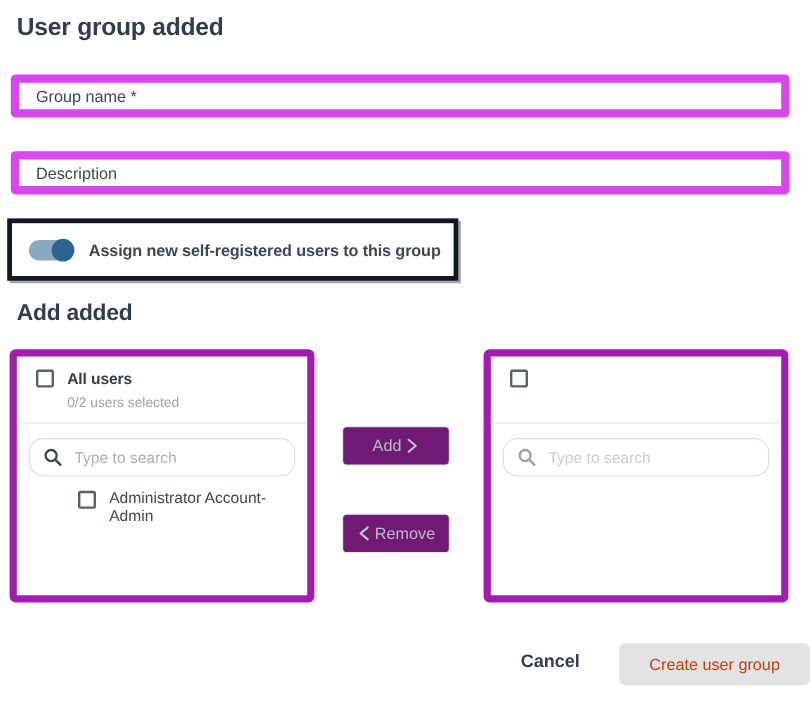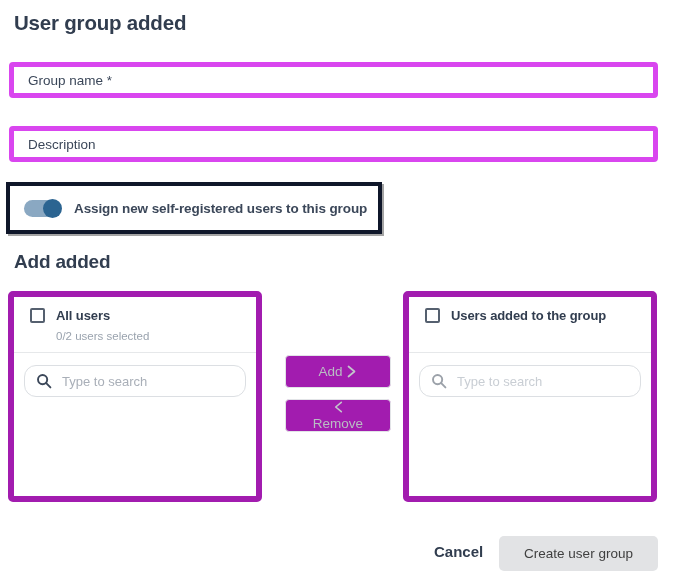--- a/index.html
+++ b/index.html
@@ -41,21 +41,21 @@
     color: #313d4f;
   }
 
   
   .textfield {
     position: absolute;
     left: 9px;
     width: 649px;
     height: 36px;
     box-sizing: border-box;
-    border: 5px solid #d946ef;
+    border: 7px solid #d946ef;
     border-radius: 4px;
     background: #fff;
     display: flex;
     align-items: center;
     padding: 0 14px;
     font-size: 13.5px;
     color: #3b4759;
   }
   .textfield.group-name { top: 62px; }
   .textfield.description { top: 126px; }
@@ -190,57 +190,57 @@
     font-size: 13px;
     color: #3b4759;
     line-height: 15px;
     max-width: 160px;
   }
 
   
   .transfer-btn {
     position: absolute;
     left: 285px;
-    width: 106px;
+    width: 90px;
     height: 33px;
     box-sizing: border-box;
     border: 1px solid #e2e4e7;
     border-radius: 4px;
-    background: #a21caf;
+    background: #701a75;
     display: flex;
     align-items: center;
     justify-content: center;
     gap: 2px;
     font-size: 13.5px;
     color: #b9bdc3;
   }
   .transfer-btn.add    { top: 355px; }
-  .transfer-btn.remove { top: 399px; flex-direction: column; }
+  .transfer-btn.remove { top: 428px; }
   .chev { display: block; }
 
   
   .cancel-button {
     position: absolute;
     left: 434px;
     top: 543px;
     font-size: 15px;
     font-weight: bold;
     color: #313d4f;
   }
   .create-button {
     position: absolute;
-    left: 499px;
+    left: 516px;
     top: 536px;
     width: 159px;
     height: 35px;
     box-sizing: border-box;
     border: none;
     border-radius: 5px;
     background: #e2e3e5;
-    color: #404040;
+    color: #c2410c;
     font-family: "Liberation Sans", sans-serif;
     font-size: 13.5px;
     display: flex;
     align-items: center;
     justify-content: center;
   }
 </style>
 </head>
 <body>
 
@@ -279,20 +279,24 @@
 
     <div class="search-box">
       <svg class="mag" width="16" height="16" viewBox="0 0 16 16">
         <circle cx="6.6" cy="6.6" r="4.6" fill="none" stroke="#3b4759" stroke-width="1.9"></circle>
         <line x1="10.2" y1="10.2" x2="14.4" y2="14.4" stroke="#3b4759" stroke-width="1.9" stroke-linecap="round"></line>
       </svg>
       <span class="search-placeholder">Type to search</span>
     </div>
 
     <div class="user-list">
+      <div class="user-row">
+        <span class="checkbox"></span>
+        <span class="user-name">Administrator Account-Admin</span>
+      </div>
     </div>
   </div>
 
   <div class="transfer-btn add">
     <span>Add</span>
     <svg class="chev" width="13" height="15" viewBox="0 0 13 15">
       <polyline points="3.5,2.5 9.5,7.5 3.5,12.5" fill="none" stroke="#c2c6cb" stroke-width="1.7" stroke-linecap="round" stroke-linejoin="round"></polyline>
     </svg>
   </div>
 
@@ -300,21 +304,20 @@
     <svg class="chev" width="13" height="15" viewBox="0 0 13 15">
       <polyline points="9.5,2.5 3.5,7.5 9.5,12.5" fill="none" stroke="#c2c6cb" stroke-width="1.7" stroke-linecap="round" stroke-linejoin="round"></polyline>
     </svg>
     <span>Remove</span>
   </div>
 
   <div class="panel right">
     <div class="panel-header">
       <div class="panel-header-top">
         <span class="checkbox"></span>
-        <span class="panel-title">Users added to the group</span>
       </div>
     </div>
 
     <div class="search-box disabled">
       <svg class="mag" width="16" height="16" viewBox="0 0 16 16">
         <circle cx="6.6" cy="6.6" r="4.6" fill="none" stroke="#9ba1a9" stroke-width="1.9"></circle>
         <line x1="10.2" y1="10.2" x2="14.4" y2="14.4" stroke="#9ba1a9" stroke-width="1.9" stroke-linecap="round"></line>
       </svg>
       <span class="search-placeholder">Type to search</span>
     </div>

